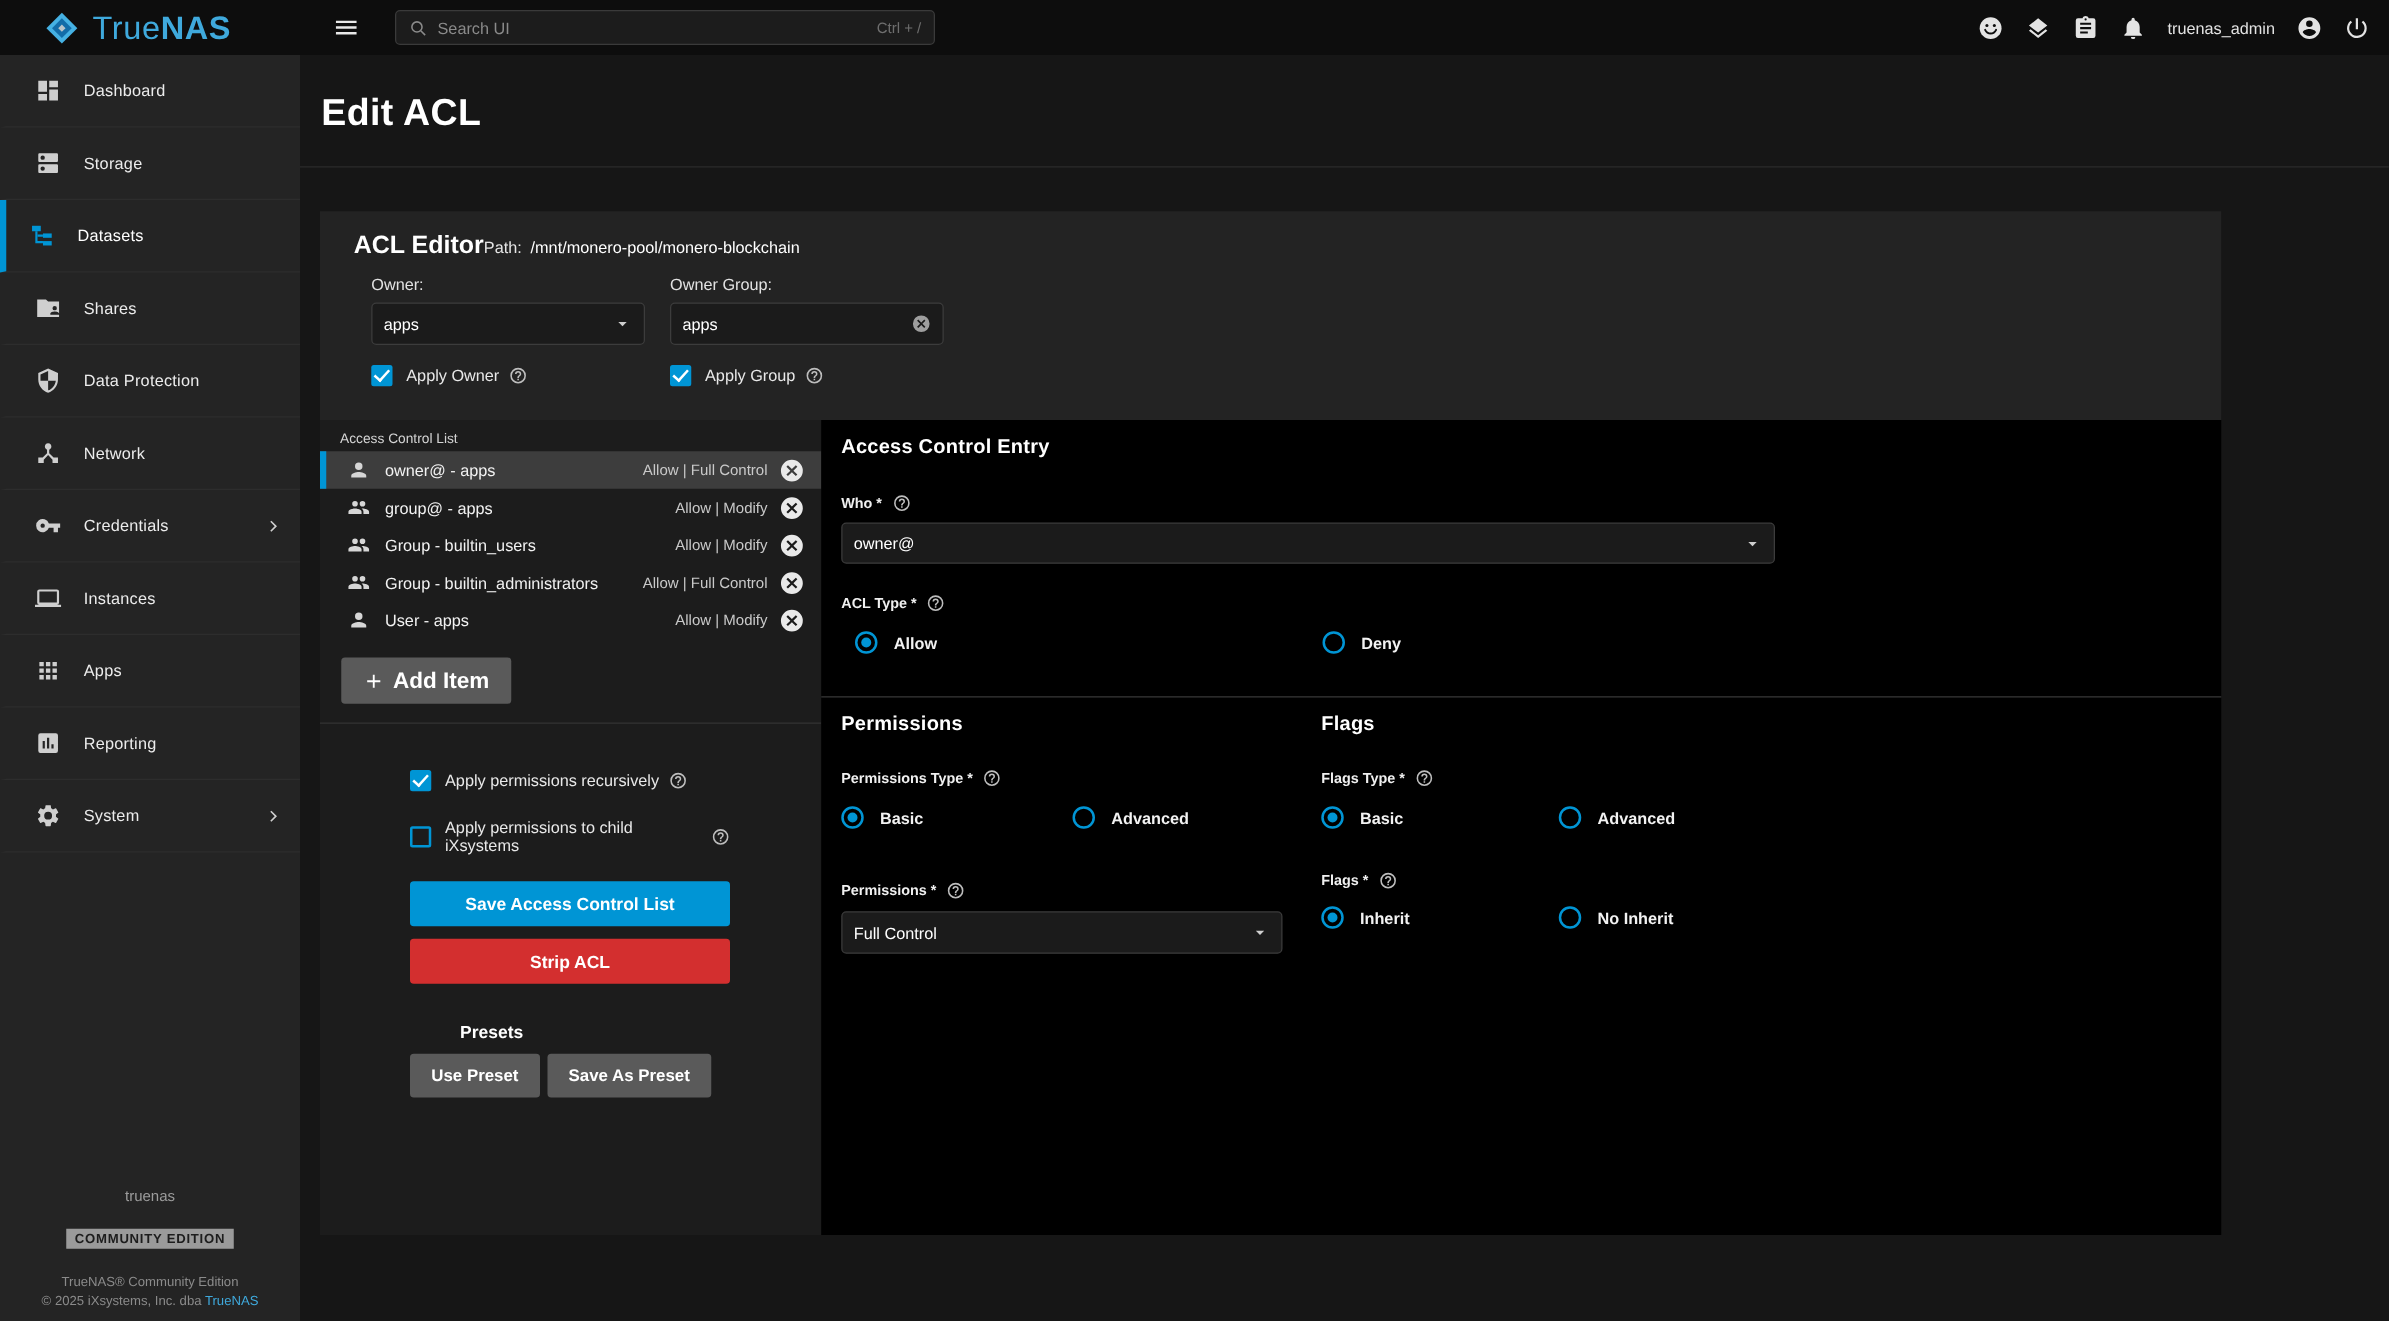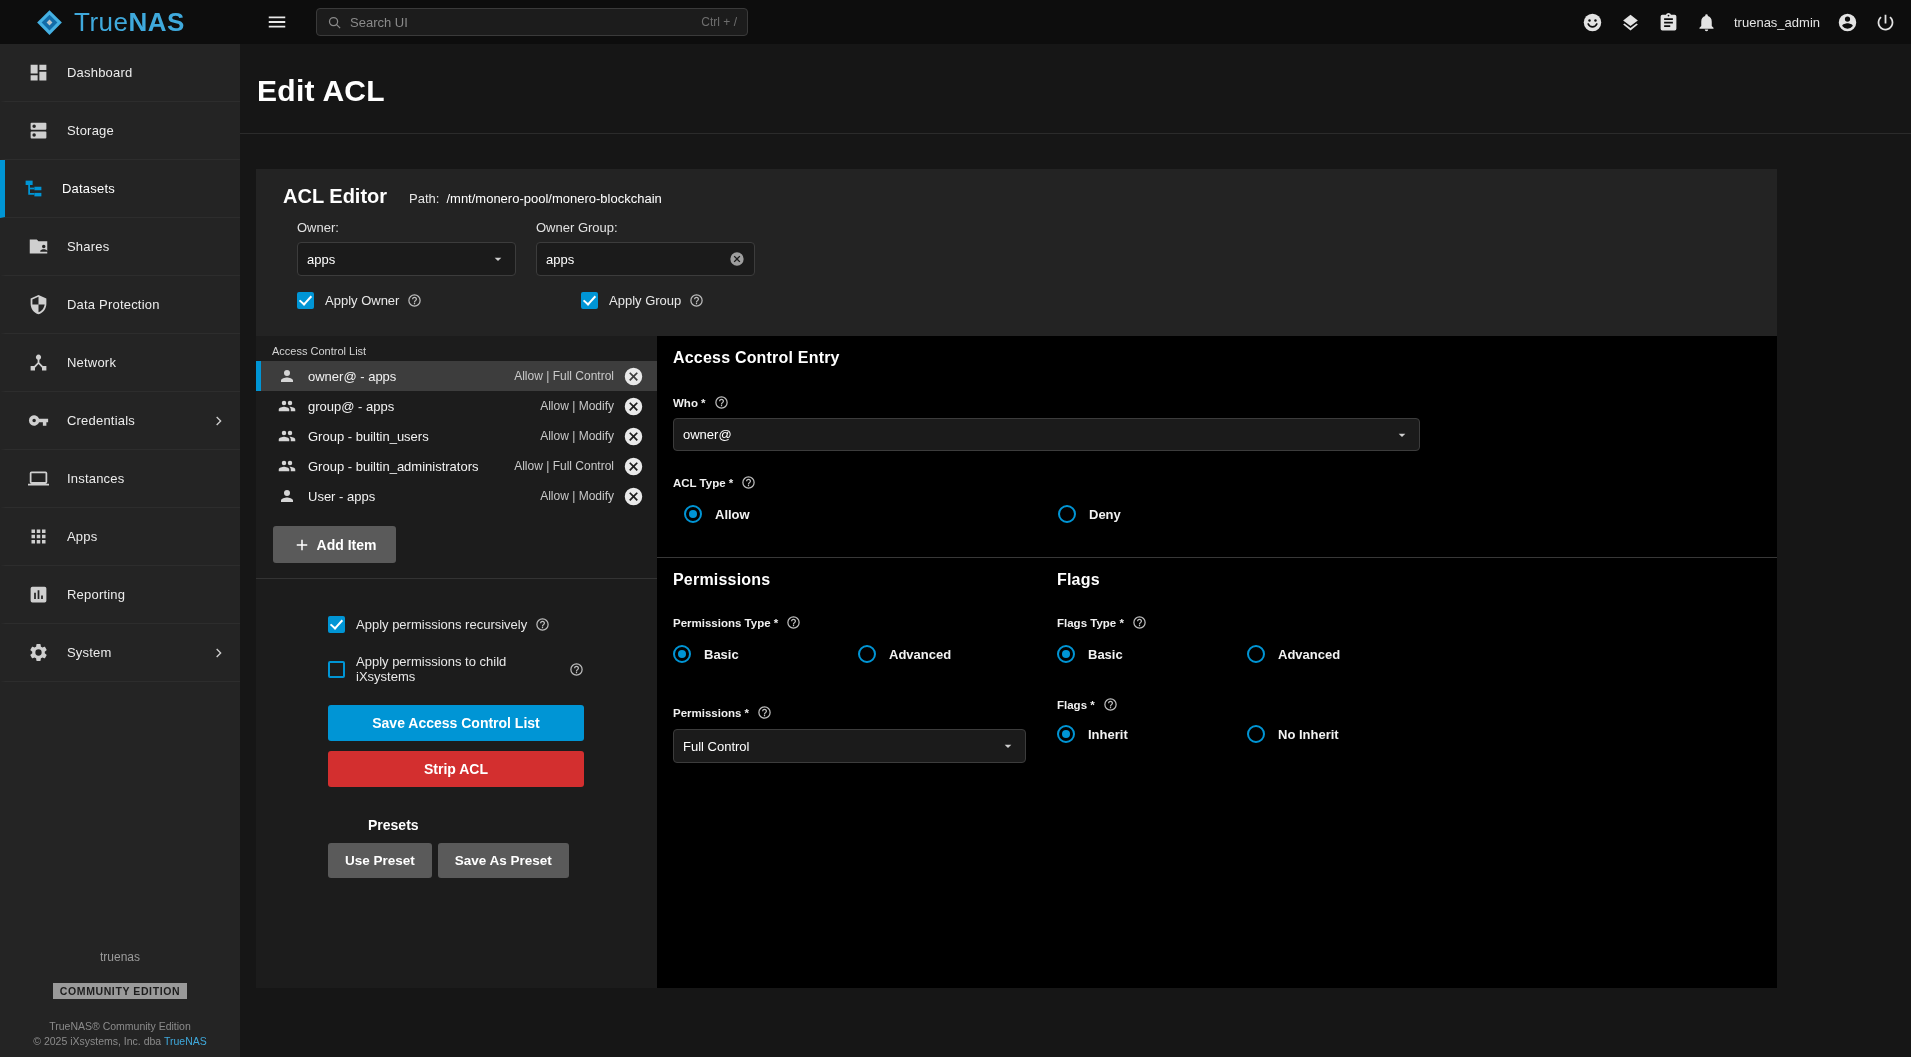--- a/index.html
+++ b/index.html
@@ -60,36 +60,36 @@
   .footer-line a { color:#3fa9dc; text-decoration:none; cursor:pointer; }
 
   
   .main { position:absolute; top:44px; left:240px; right:0; bottom:0; background:#161616; }
   .page-title { font-size:30px; font-weight:bold; margin:30px 0 0 17px; letter-spacing:.3px; }
   .title-divider { border-top:1px solid #2b2b2b; margin-top:25px; }
   .card { margin:35px 0 0 16px; width:1521px; height:819px; display:flex; flex-direction:column; }
 
   
   .card-header { background:#232323; height:167px; padding:16px 0 0 27px; flex:0 0 auto; }
-  .ed-heading-row { display:flex; align-items:baseline; gap:22px; }
+  .ed-heading-row { display:flex; align-items:baseline; }
   .ed-title { font-size:20px; font-weight:bold; }
   .ed-path { font-size:13px; color:#e6e6e6; display:flex; gap:7px; }
   .ed-path .pv { color:#fff; }
   .fields-row { display:flex; gap:20px; margin:12px 0 0 14px; }
   .field-col { width:219px; }
   .field-label { font-size:13px; color:#e2e2e2; margin-bottom:7px; }
   .selectbox {
     height:34px; background:#1b1b1b; border:1px solid #3c3c3c; border-radius:4px;
     display:flex; align-items:center; padding:0 9px; cursor:pointer;
   }
   .selectbox .val { font-size:13px; color:#fff; flex:1; }
   .selectbox .caret { width:16px; height:16px; color:#cfcfcf; }
   .selectbox .clear { width:16px; height:16px; color:#9e9e9e; }
   .checks-row { display:flex; margin:16px 0 0 14px; }
-  .check-item { display:flex; align-items:center; width:284px; }
+  .check-item { display:flex; align-items:center; width:239px; }
   .checkbox { width:17px; height:17px; border-radius:2px; flex:0 0 auto; cursor:pointer; position:relative; }
   .checkbox.checked { background:#0095d5; }
   .checkbox.checked::after {
     content:""; position:absolute; left:5px; top:1px; width:5px; height:10px;
     border:solid #fff; border-width:0 2px 2px 0; transform:rotate(42deg);
   }
   .checkbox.unchecked { background:transparent; border:2px solid #0095d5; }
   .check-label { font-size:13px; color:#e8e8e8; margin-left:11px; }
   .help { width:15px; height:15px; color:#bdbdbd; margin-left:8px; flex:0 0 auto; cursor:pointer; }
 
@@ -103,21 +103,21 @@
     border-left:5px solid transparent; cursor:pointer;
   }
   .acl-row.selected { background:#3d3d3d; border-left-color:#0095d5; }
   .acl-row .who-ic { width:18px; height:18px; color:#d6d6d6; margin-left:17px; flex:0 0 auto; }
   .acl-row .acl-name { font-size:13px; color:#f2f2f2; margin-left:12px; }
   .acl-row .acl-badge { margin-left:auto; font-size:12px; color:#c9c9c9; }
   .acl-row .close { width:21px; height:21px; color:#e9e9e9; margin-left:9px; flex:0 0 auto; cursor:pointer; }
   .btn { border:none; color:#fff; font-family:inherit; font-weight:bold; border-radius:3px; cursor:pointer;
          display:flex; align-items:center; justify-content:center; }
   .btn-gray { background:#5a5a5a; }
-  .add-item { width:123px; height:37px; font-size:14px; gap:6px; margin:15px 0 0 17px; }
+  .add-item { width:136px; height:37px; font-size:18px; gap:6px; margin:15px 0 0 17px; }
   .add-item .ic { width:18px; height:18px; color:#fff; }
   .pane-divider { border-top:1px solid #333; margin-top:15px; }
   .options-col { width:256px; margin:37px 0 0 72px; }
   .opt-row { display:flex; align-items:center; margin-bottom:21px; }
   .save-btn { width:256px; height:36px; background:#0095d5; font-size:14px; margin-top:4px; }
   .strip-btn { width:256px; height:36px; background:#d32f2f; font-size:14px; margin-top:10px; }
   .presets-heading { font-size:14px; font-weight:bold; margin-top:30px;padding-left:40px; }
   .presets-row { display:flex; gap:6px; margin-top:10px; }
   .preset-btn { height:35px; font-size:13.5px; padding:0 17px; }
 

